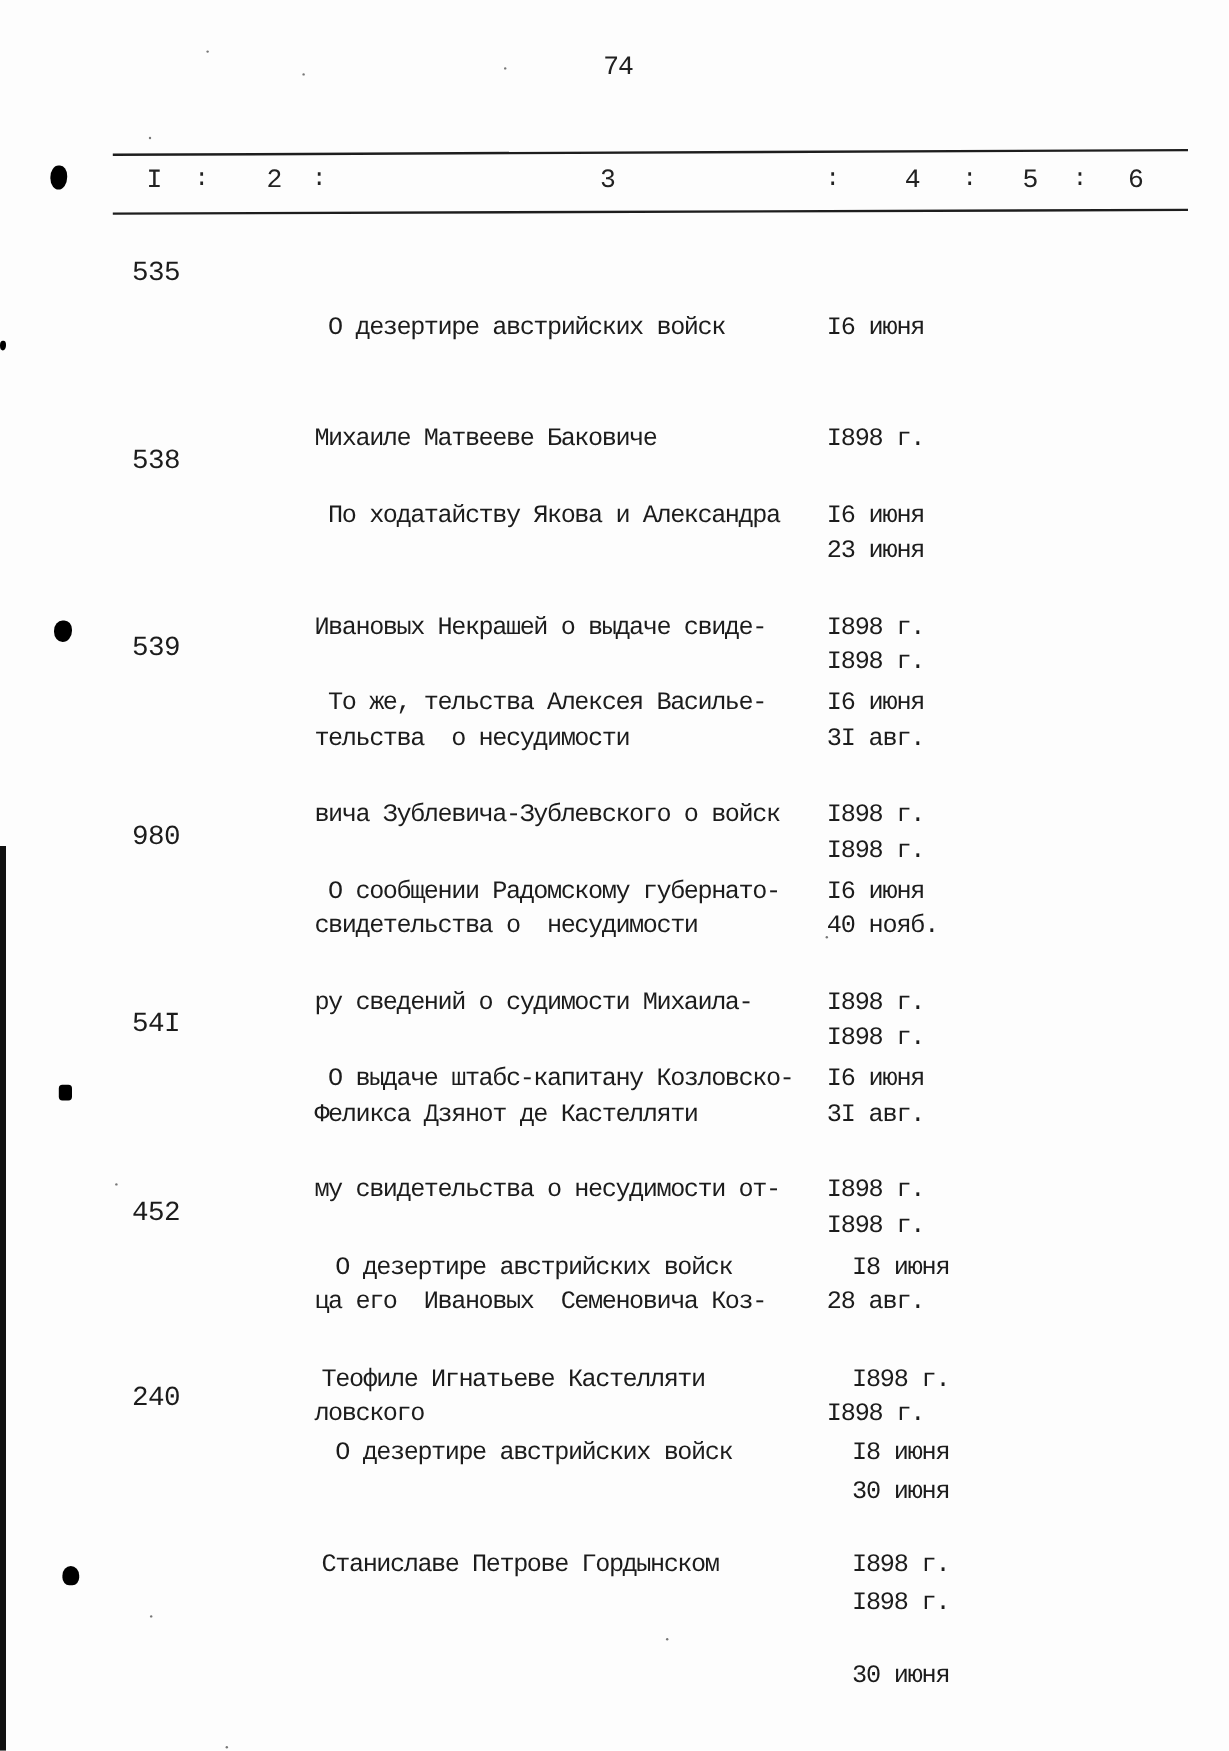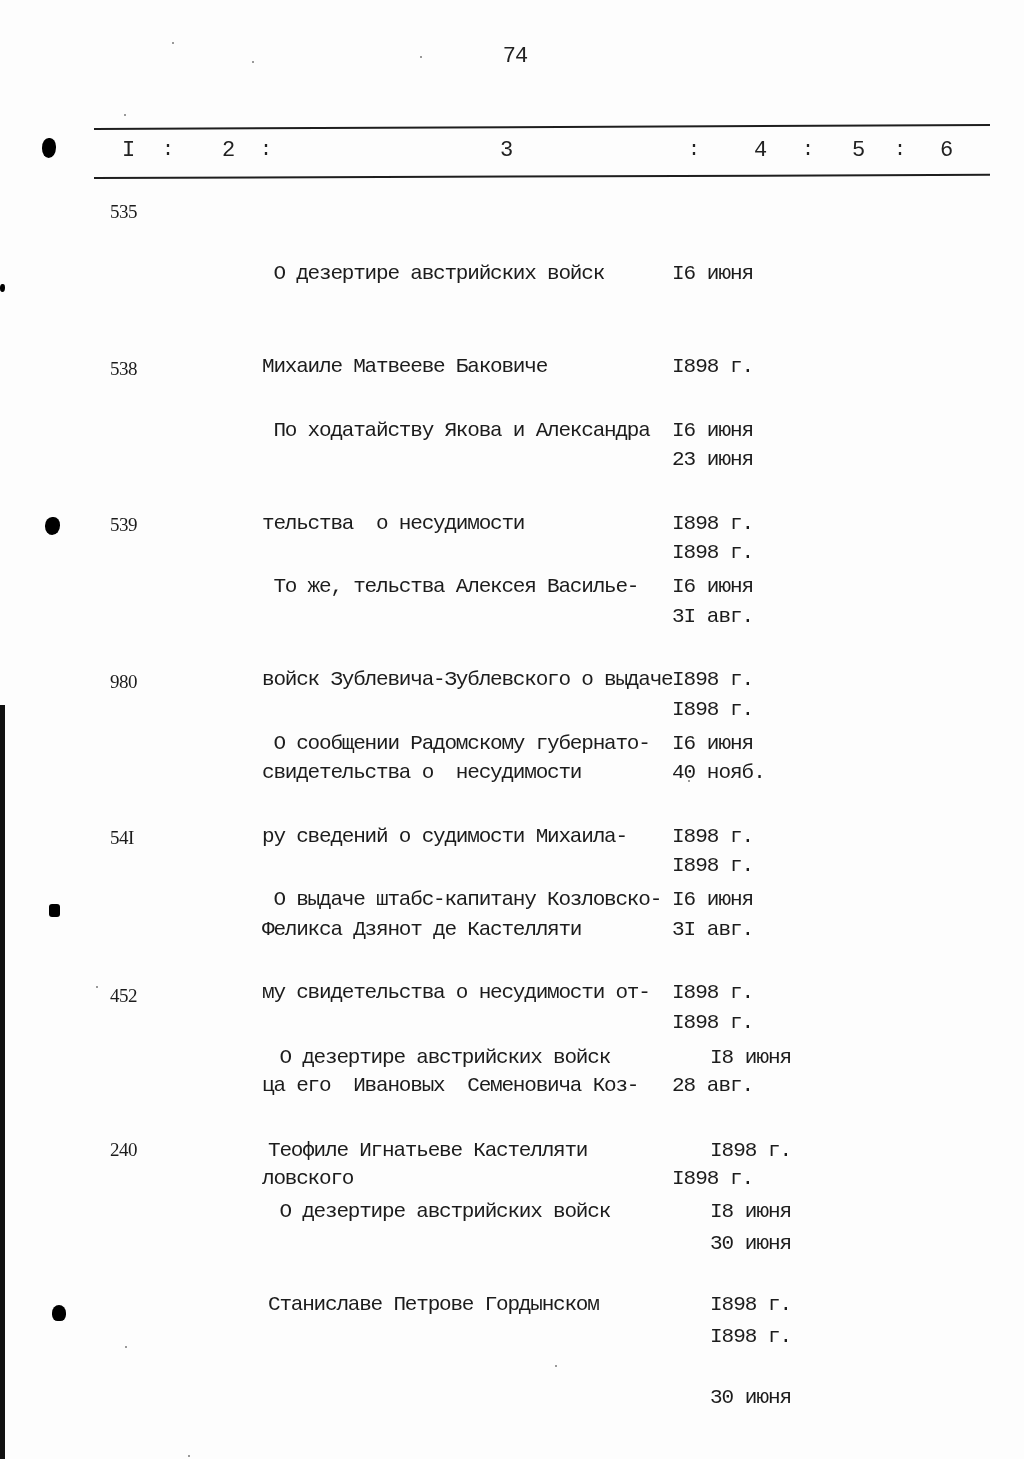--- a/index.html
+++ b/index.html
@@ -69,36 +69,36 @@
       position: absolute;
       left: 0;
       width: 1024px;
       font-size: 21px;
       line-height: 31px;
       color: #1c1c1c;
     }
     .entry .num {
       position: absolute;
       left: 110px;
-      top: 0;
-      font-family: Liberation Serif, serif;
-      font-size: 19px;
+      top: 16px;
+      font-family: Liberation Mono, monospace;
+      font-size: 23px;
       letter-spacing: -0.5px;
     }
     .entry .desc {
       position: absolute;
       left: 262px;
       top: 0;
       white-space: pre;
       letter-spacing: -1.2px;
     }
     .entry .desc div { height: 31px; }
     .entry .dates {
       position: absolute;
-      left: 672px;
+      left: 689px;
       top: 0;
       white-space: pre;
       letter-spacing: -1px;
     }
     .entry .dates div { height: 31px; }
 
     .punch {
       position: absolute;
       background: #000;
       border-radius: 50% 45% 55% 50%;
@@ -163,35 +163,36 @@
       <div>I898 г.</div>
       <div>23 июня</div>
       <div>I898 г.</div>
     </div>
   </div>
 
   <div class="entry" style="top:353px;">
     <span class="num">538</span>
     <div class="desc">
       <div> По ходатайству Якова и Александра</div>
+      <div>Ивановых Некрашей о выдаче свиде-</div>
       <div>тельства  о несудимости</div>
     </div>
     <div class="dates">
       <div>I6 июня</div>
       <div>I898 г.</div>
       <div>3I авг.</div>
       <div>I898 г.</div>
     </div>
   </div>
 
   <div class="entry" style="top:509px;">
     <span class="num">539</span>
     <div class="desc">
       <div> То же, тельства Алексея Василье-</div>
-      <div>войск Зублевича-Зублевского о выдаче</div>
+      <div>вича Зублевича-Зублевского о войск</div>
       <div>свидетельства о  несудимости</div>
     </div>
     <div class="dates">
       <div>I6 июня</div>
       <div>I898 г.</div>
       <div>40 нояб.</div>
       <div>I898 г.</div>
     </div>
   </div>
 

